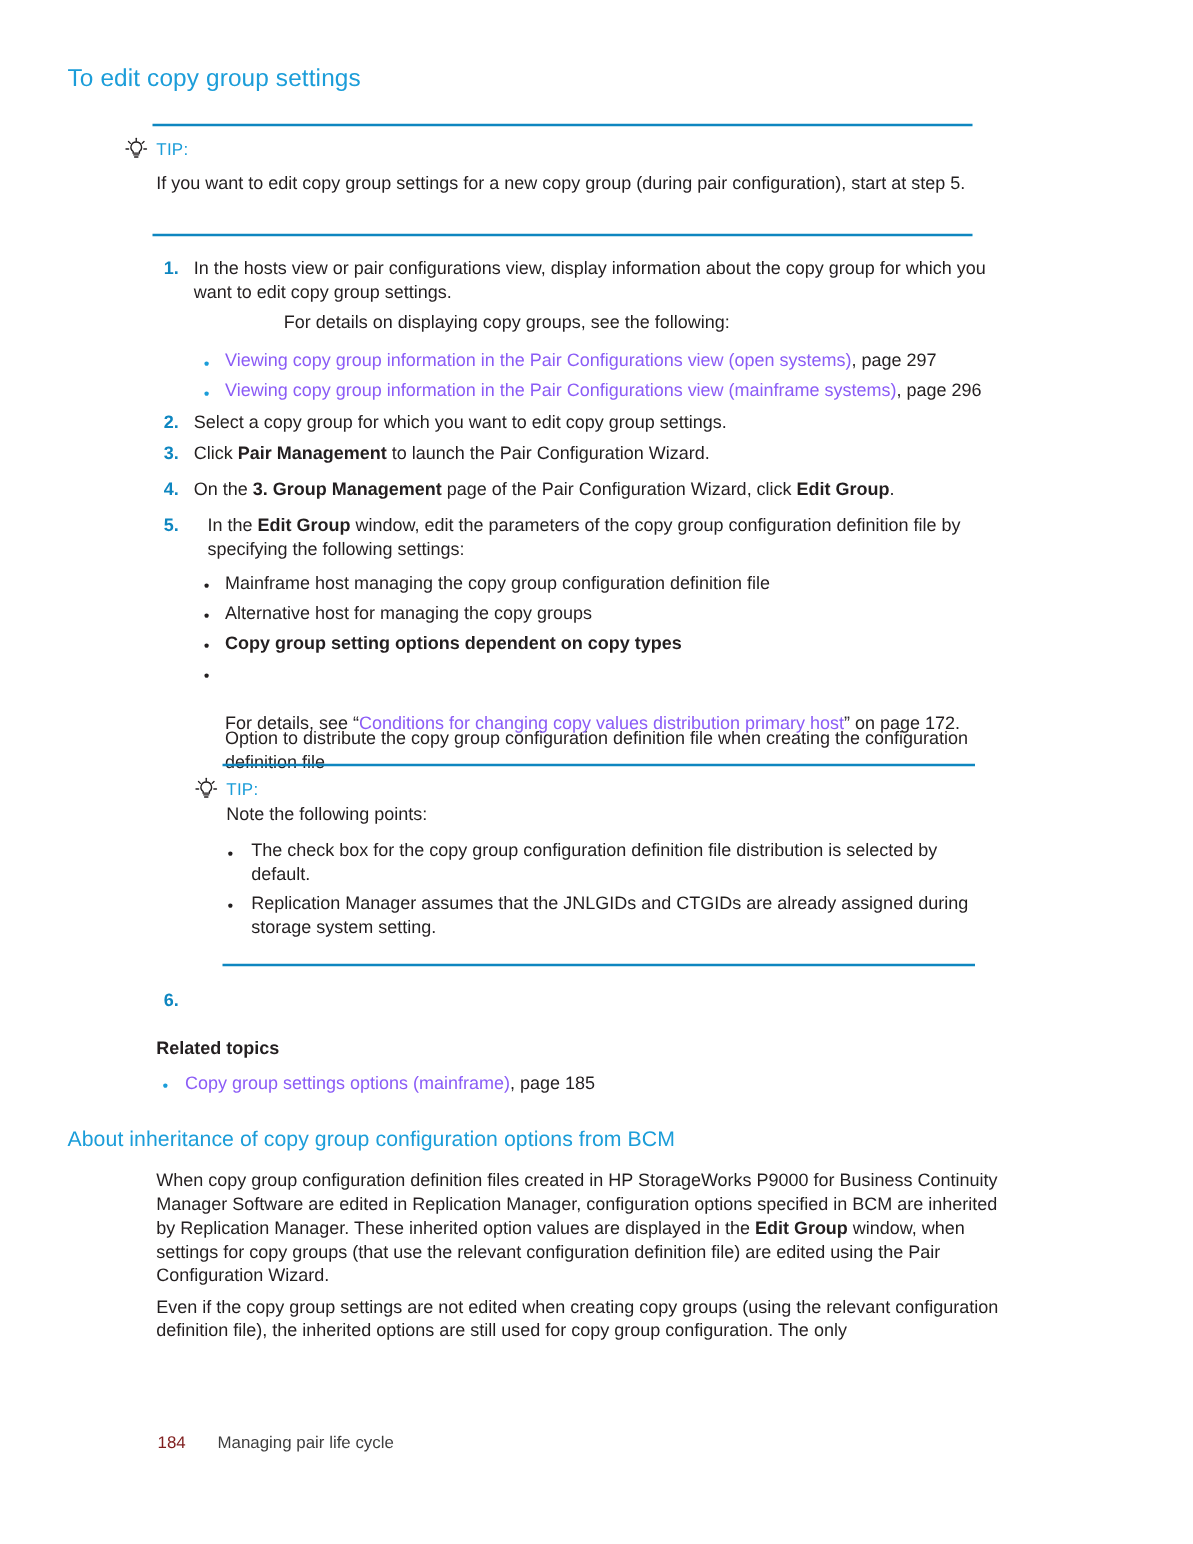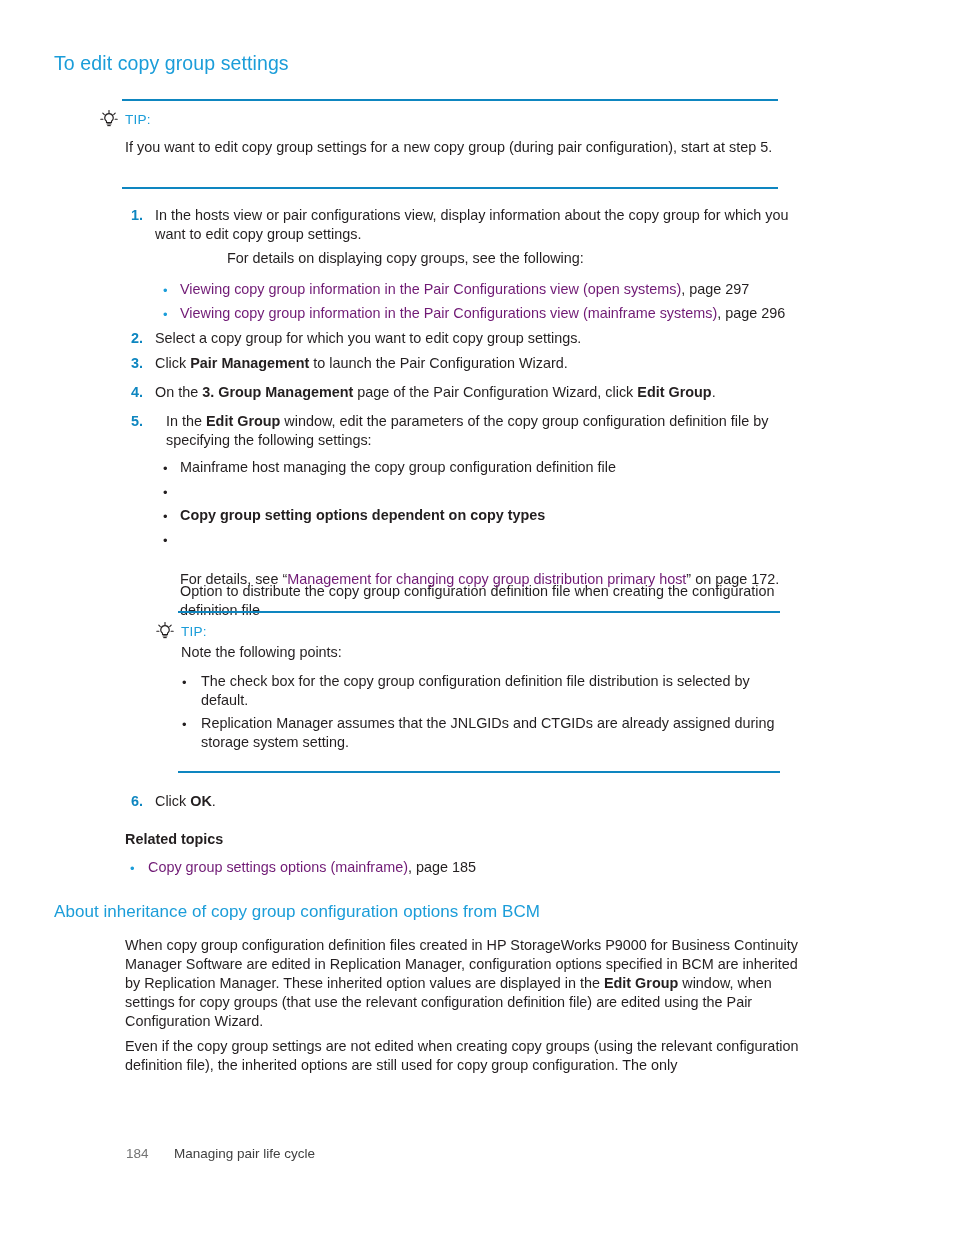--- a/index.html
+++ b/index.html
@@ -43,21 +43,21 @@
   }
 
   
   .body {
     position: absolute;
     font-size: 14.4px;
     line-height: 19px;
     color: #231f20;
   }
   b, .bold { font-weight: 700; }
-  .link { color: #701a75; }
+  .link { color: #8b5cf6; }
   .tip-rule {
     position: absolute;
     height: 1.6px;
     background: #0e86c0;
   }
   .tip-icon {
     position: absolute;
     width: 18px;
     height: 18px;
   }
@@ -86,21 +86,21 @@
     line-height: 19px;
   }
   .bullet-blue { color: #1b9dd9; }
 
   
   .footer-num {
     position: absolute;
     left: 126px;
     top: 1146px;
     font-size: 13.5px;
-    color: #737373;
+    color: #7f1d1d;
   }
   .footer-txt {
     position: absolute;
     left: 174px;
     top: 1146px;
     font-size: 13.5px;
     color: #3f3f3f;
     white-space: nowrap;
   }
 </style>
@@ -163,29 +163,30 @@
 
   <div class="num" style="left:123px; top:413px;">5.</div>
   <div class="body" style="left:155px; top:412px; width:648px;margin-left:11px;">
     <span>In the </span><b>Edit Group</b><span> window, edit the parameters of the copy group configuration definition file by specifying the following settings:</span>
   </div>
 
   <div class="bullet" style="left:163px; top:459px;">•</div>
   <div class="body" style="left:180px; top:458px; width:625px;">Mainframe host managing the copy group configuration definition file</div>
 
   <div class="bullet" style="left:163px; top:483px;">•</div>
+  <div class="body" style="left:180px; top:482px; width:625px;">Alternative host for managing the copy groups</div>
 
   <div class="bullet" style="left:163px; top:507px;">•</div>
   <div class="body" style="left:180px; top:506px; width:625px;font-weight:bold;">Copy group setting options dependent on copy types</div>
 
   <div class="bullet" style="left:163px; top:531px;">•</div>
   <div class="body" style="left:180px; top:562px; width:625px;margin-top:20px;">Option to distribute the copy group configuration definition file when creating the configuration definition file</div>
 
   <div class="body" style="left:180px; top:570px; width:625px;">
-    <span>For details, see “</span><span class="link">Management for changing copy group distribution primary host</span><span>” on page 172.</span>
+    <span>For details, see “</span><span class="link">Conditions for changing copy values distribution primary host</span><span>” on page 172.</span>
   </div>
 
   <div>
     <div class="tip-rule" style="left:178px; top:611px; width:602px;"></div>
     <div class="tip-rule" style="left:178px; top:771px; width:602px;"></div>
 
     <span class="tip-icon" style="left:156px; top:622px;">
       <svg width="18" height="18" viewBox="0 0 18 18">
         <g stroke="#231f20" stroke-width="1.1" fill="none" stroke-linecap="round">
           <line x1="9" y1="0.6" x2="9" y2="3.0"></line>
@@ -204,23 +205,20 @@
     <div class="body" style="left:181px; top:643px; width:600px;">Note the following points:</div>
 
     <div class="bullet" style="left:182px; top:673px;">•</div>
     <div class="body" style="left:201px; top:672px; width:567px;">The check box for the copy group configuration definition file distribution is selected by default.</div>
 
     <div class="bullet" style="left:182px; top:715px;">•</div>
     <div class="body" style="left:201px; top:714px; width:578px;">Replication Manager assumes that the JNLGIDs and CTGIDs are already assigned during storage system setting.</div>
   </div>
 
   <div class="num" style="left:123px; top:793px;">6.</div>
-  <div class="body" style="left:155px; top:792px; width:648px;">
-    <span>Click </span><b>OK</b><span>.</span>
-  </div>
 
   <div class="body bold" style="left:125px; top:830px;">Related topics</div>
 
   <div class="bullet bullet-blue" style="left:130px; top:859px;">•</div>
   <div class="body" style="left:148px; top:858px; width:650px;">
     <span class="link">Copy group settings options (mainframe)</span><span>, page 185</span>
   </div>
 
   <div class="h2">About inheritance of copy group configuration options from BCM</div>
 

